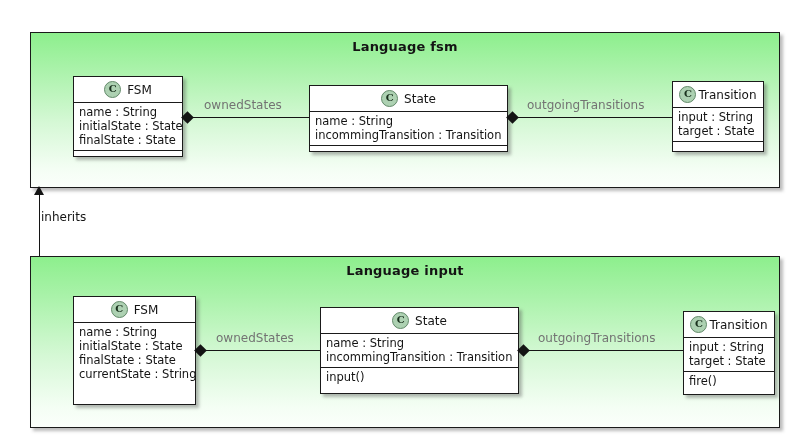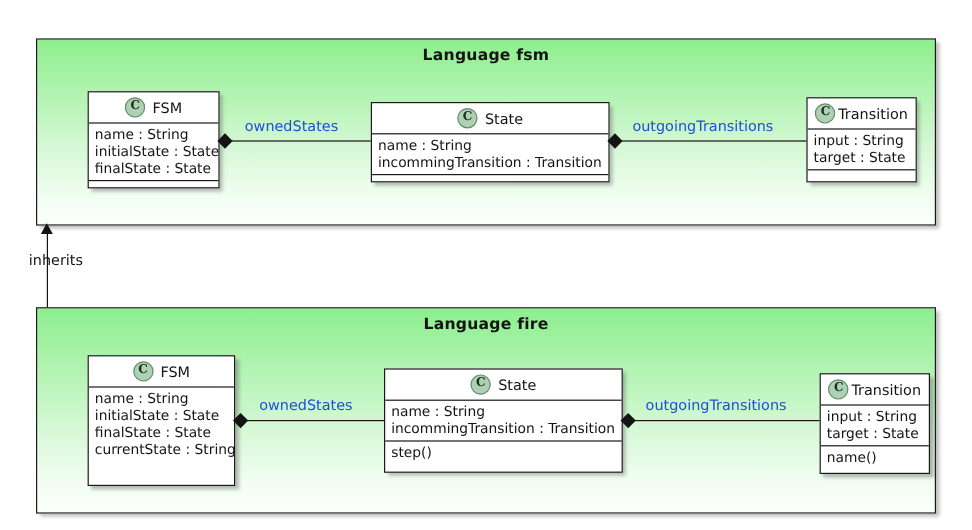--- a/index.html
+++ b/index.html
@@ -106,21 +106,21 @@
   .assoc-diamond {
     position: absolute;
     width: 9px;
     height: 9px;
     background: #141414;
     transform: rotate(45deg);
   }
   .assoc-label {
     position: absolute;
     font-size: 12px;
-    color: #1d4ed8;
+    color: #737373;
     white-space: nowrap;
   }
 
   
   .inherit-line {
     position: absolute;
     width: 0;
     border-left: 1.3px solid #141414;
   }
   .inherit-label {
@@ -183,24 +183,24 @@
   <div class="assoc-line" style="left:183px; top:117px; width:126px;"></div>
   <div class="assoc-diamond" style="left:183px; top:113px;"></div>
   <div class="assoc-label" style="left:204px; top:98px;">ownedStates</div>
 
   <div class="assoc-line" style="left:508px; top:117px; width:164px;"></div>
   <div class="assoc-diamond" style="left:508px; top:113px;"></div>
   <div class="assoc-label" style="left:527px; top:98px;">outgoingTransitions</div>
 
   <div class="inherit-line" style="left:39px; top:192px; height:64px;"></div>
   <div class="inherit-arrow" style="left:34px; top:186px; border-left:5px solid transparent; border-right:5px solid transparent; border-bottom:9px solid #141414;"></div>
-  <div class="inherit-label" style="left:24px; top:210px;">inherits</div>
+  <div class="inherit-label" style="left:41px; top:210px;">inherits</div>
 
   <div class="package" style="left:30px; top:256px; width:750px; height:172px;">
-    <div class="package-title">Language fire</div>
+    <div class="package-title">Language input</div>
   </div>
 
   <div class="uml-class" style="left:73px; top:296px; width:123px; height:109px;">
     <div class="class-header">
       <span class="class-icon">C</span>
       <span class="class-name">FSM</span>
     </div>
     <div class="class-compartment">
       <div class="member">name : String</div>
       <div class="member">initialState : State</div>
@@ -212,35 +212,35 @@
   <div class="uml-class" style="left:320px; top:307px; width:199px; height:87px;">
     <div class="class-header">
       <span class="class-icon">C</span>
       <span class="class-name">State</span>
     </div>
     <div class="class-compartment">
       <div class="member">name : String</div>
       <div class="member">incommingTransition : Transition</div>
     </div>
     <div class="class-compartment">
-      <div class="member">step()</div>
+      <div class="member">input()</div>
     </div>
   </div>
 
   <div class="uml-class" style="left:683px; top:311px; width:92px; height:84px;">
     <div class="class-header" style="gap:2px;">
       <span class="class-icon">C</span>
       <span class="class-name">Transition</span>
     </div>
     <div class="class-compartment">
       <div class="member">input : String</div>
       <div class="member">target : State</div>
     </div>
     <div class="class-compartment">
-      <div class="member">name()</div>
+      <div class="member">fire()</div>
     </div>
   </div>
 
   <div class="assoc-line" style="left:196px; top:350px; width:124px;"></div>
   <div class="assoc-diamond" style="left:196px; top:346px;"></div>
   <div class="assoc-label" style="left:216px; top:331px;">ownedStates</div>
 
   <div class="assoc-line" style="left:519px; top:350px; width:164px;"></div>
   <div class="assoc-diamond" style="left:519px; top:346px;"></div>
   <div class="assoc-label" style="left:538px; top:331px;">outgoingTransitions</div>

